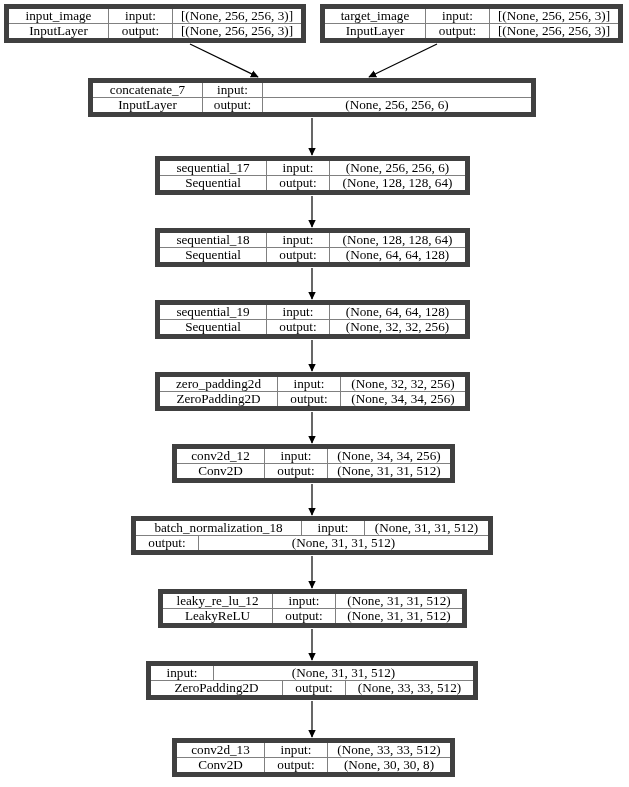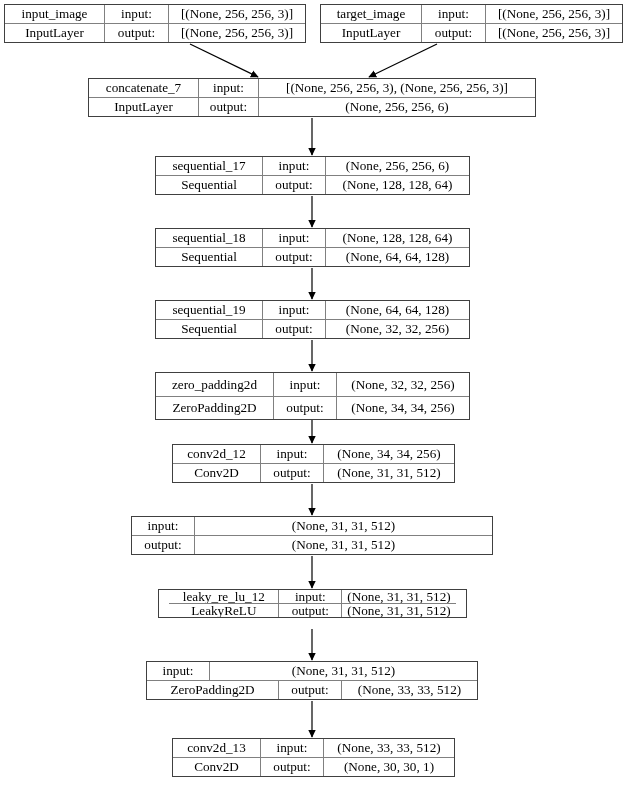--- a/index.html
+++ b/index.html
@@ -1,21 +1,21 @@
 <!DOCTYPE html>
 <html><head>
 <meta charset="utf-8">
 <style>
   html,body{margin:0;padding:0;background:#ffffff;}
   body{width:629px;height:787px;position:relative;overflow:hidden;
        font-family:"Liberation Serif","DejaVu Serif",serif;}
   #canvas{position:absolute;left:0;top:0;width:629px;height:787px;}
 
   .node{position:absolute;box-sizing:border-box;
-        border:1px solid #404040;background:#ffffff;
+        border:5px solid #404040;background:#ffffff;
         display:flex;flex-direction:column;}
   .node .row{display:flex;flex:1 1 0;min-height:0;}
   .node .row.top{border-bottom:1px solid #808080;}
   .cell{display:flex;align-items:center;justify-content:center;
         box-sizing:border-box;white-space:nowrap;overflow:hidden;
         font-size:13.2px;color:#000000;line-height:1;padding:0 5px;}
   .c-name{border-right:1px solid #808080;}
   .c-label{border-right:1px solid #808080;}
   .c-shape{}
 
@@ -68,21 +68,20 @@
         <div class="row bot">
           <div class="cell c-name" style="width: 101px; flex: 0 0 101px;">InputLayer</div>
           <div class="cell c-label" style="width: 64px; flex: 0 0 64px;">output:</div>
           <div class="cell c-shape" style="flex: 1 1 auto;">[(None, 256, 256, 3)]</div>
         </div>
       </div>
       <div class="node" style="left: 88px; top: 78px; width: 448px; height: 39px;">
         <div class="row top">
           <div class="cell c-name" style="width: 110px; flex: 0 0 110px;">concatenate_7</div>
           <div class="cell c-label" style="width: 60px; flex: 0 0 60px;">input:</div>
-          <div class="cell c-shape" style="flex: 1 1 auto;">[(None, 256, 256, 3), (None, 256, 256, 3)]</div>
         </div>
         <div class="row bot">
           <div class="cell c-name" style="width: 110px; flex: 0 0 110px;">InputLayer</div>
           <div class="cell c-label" style="width: 60px; flex: 0 0 60px;">output:</div>
           <div class="cell c-shape" style="flex: 1 1 auto;">(None, 256, 256, 6)</div>
         </div>
       </div>
       <div class="node" style="left: 155px; top: 156px; width: 315px; height: 39px;">
         <div class="row top">
           <div class="cell c-name" style="width: 107px; flex: 0 0 107px;">sequential_17</div>
@@ -112,21 +111,21 @@
           <div class="cell c-name" style="width: 107px; flex: 0 0 107px;">sequential_19</div>
           <div class="cell c-label" style="width: 63px; flex: 0 0 63px;">input:</div>
           <div class="cell c-shape" style="flex: 1 1 auto;">(None, 64, 64, 128)</div>
         </div>
         <div class="row bot">
           <div class="cell c-name" style="width: 107px; flex: 0 0 107px;">Sequential</div>
           <div class="cell c-label" style="width: 63px; flex: 0 0 63px;">output:</div>
           <div class="cell c-shape" style="flex: 1 1 auto;">(None, 32, 32, 256)</div>
         </div>
       </div>
-      <div class="node" style="left: 155px; top: 372px; width: 315px; height: 48px;">
+      <div class="node" style="left: 155px; top: 372px; width: 315px; height: 39px;">
         <div class="row top">
           <div class="cell c-name" style="width: 118px; flex: 0 0 118px;">zero_padding2d</div>
           <div class="cell c-label" style="width: 63px; flex: 0 0 63px;">input:</div>
           <div class="cell c-shape" style="flex: 1 1 auto;">(None, 32, 32, 256)</div>
         </div>
         <div class="row bot">
           <div class="cell c-name" style="width: 118px; flex: 0 0 118px;">ZeroPadding2D</div>
           <div class="cell c-label" style="width: 63px; flex: 0 0 63px;">output:</div>
           <div class="cell c-shape" style="flex: 1 1 auto;">(None, 34, 34, 256)</div>
         </div>
@@ -138,29 +137,30 @@
           <div class="cell c-shape" style="flex: 1 1 auto;">(None, 34, 34, 256)</div>
         </div>
         <div class="row bot">
           <div class="cell c-name" style="width: 88px; flex: 0 0 88px;">Conv2D</div>
           <div class="cell c-label" style="width: 63px; flex: 0 0 63px;">output:</div>
           <div class="cell c-shape" style="flex: 1 1 auto;">(None, 31, 31, 512)</div>
         </div>
       </div>
       <div class="node" style="left: 131px; top: 516px; width: 362px; height: 39px;">
         <div class="row top">
+          <div class="cell c-name" style="width: 166px; flex: 0 0 166px;">batch_normalization_18</div>
           <div class="cell c-label" style="width: 63px; flex: 0 0 63px;">input:</div>
           <div class="cell c-shape" style="flex: 1 1 auto;">(None, 31, 31, 512)</div>
         </div>
         <div class="row bot">
           <div class="cell c-label" style="width: 63px; flex: 0 0 63px;">output:</div>
           <div class="cell c-shape" style="flex: 1 1 auto;">(None, 31, 31, 512)</div>
         </div>
       </div>
-      <div class="node" style="left: 158px; top: 589px; width: 309px; height: 29px; align-items: center;">
+      <div class="node" style="left: 158px; top: 589px; width: 309px; height: 39px;">
         <div class="row top">
           <div class="cell c-name" style="width: 110px; flex: 0 0 110px;">leaky_re_lu_12</div>
           <div class="cell c-label" style="width: 63px; flex: 0 0 63px;">input:</div>
           <div class="cell c-shape" style="flex: 1 1 auto;">(None, 31, 31, 512)</div>
         </div>
         <div class="row bot">
           <div class="cell c-name" style="width: 110px; flex: 0 0 110px;">LeakyReLU</div>
           <div class="cell c-label" style="width: 63px; flex: 0 0 63px;">output:</div>
           <div class="cell c-shape" style="flex: 1 1 auto;">(None, 31, 31, 512)</div>
         </div>
@@ -178,17 +178,17 @@
       </div>
       <div class="node" style="left: 172px; top: 738px; width: 283px; height: 39px;">
         <div class="row top">
           <div class="cell c-name" style="width: 88px; flex: 0 0 88px;">conv2d_13</div>
           <div class="cell c-label" style="width: 63px; flex: 0 0 63px;">input:</div>
           <div class="cell c-shape" style="flex: 1 1 auto;">(None, 33, 33, 512)</div>
         </div>
         <div class="row bot">
           <div class="cell c-name" style="width: 88px; flex: 0 0 88px;">Conv2D</div>
           <div class="cell c-label" style="width: 63px; flex: 0 0 63px;">output:</div>
-          <div class="cell c-shape" style="flex: 1 1 auto;">(None, 30, 30, 1)</div>
+          <div class="cell c-shape" style="flex: 1 1 auto;">(None, 30, 30, 8)</div>
         </div>
       </div>
     </div>
 </div>
 
 </body></html>

